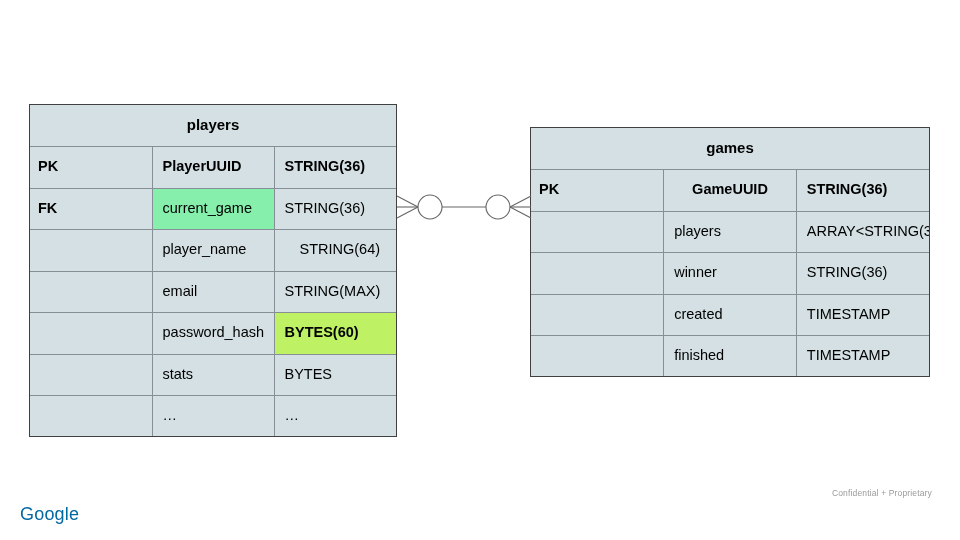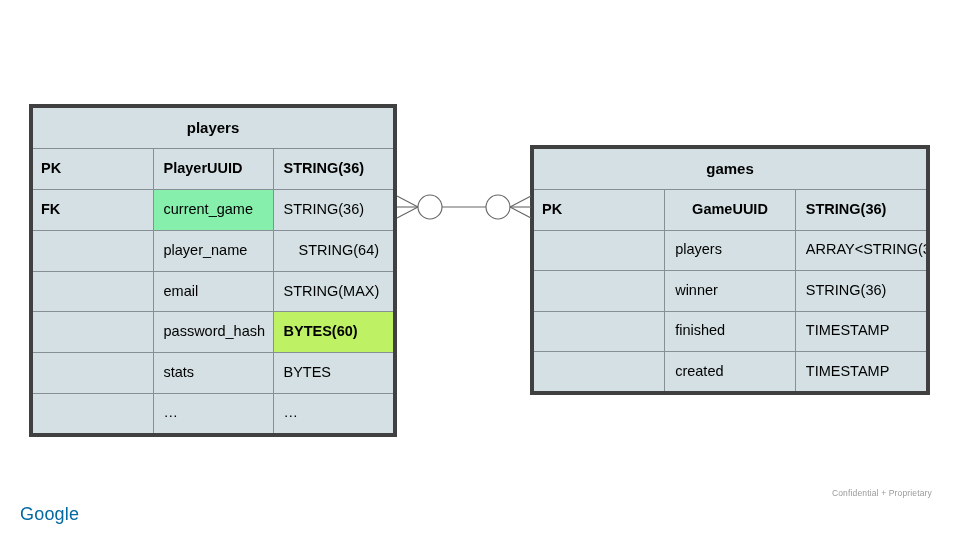--- a/index.html
+++ b/index.html
@@ -14,21 +14,21 @@
     position: relative;
     overflow: hidden;
     font-family: "Liberation Sans", sans-serif;
     color: #000000;
     -webkit-font-smoothing: antialiased;
   }
 
   
   .entity {
     position: absolute;
-    border: 4px solid #404040;
+    border: 1px solid #404040;
     border-collapse: collapse;
     background: #d4e0e3;
     box-sizing: border-box;
   }
   .entity table {
     border-collapse: collapse;
     width: 100%;
     height: 100%;
     table-layout: fixed;
   }
@@ -69,21 +69,21 @@
   
   #players-entity {
     left: 29px;
     top: 104px;
     width: 368px;
     height: 333px;
   }
   
   #games-entity {
     left: 530px;
-    top: 145px;
+    top: 127px;
     width: 400px;
     height: 250px;
   }
 
   
   #relationship {
     position: absolute;
     left: 390px;
     top: 180px;
     width: 150px;
@@ -176,26 +176,26 @@
       <td class="name-cell" style="background: rgb(212, 224, 227);">players</td>
       <td class="type-cell" style="background: rgb(212, 224, 227);">ARRAY&lt;STRING(36)&gt;</td>
     </tr>
     <tr>
       <td class="key-cell" style="background: rgb(212, 224, 227);"></td>
       <td class="name-cell" style="background: rgb(212, 224, 227);">winner</td>
       <td class="type-cell" style="background: rgb(212, 224, 227);">STRING(36)</td>
     </tr>
     <tr>
       <td class="key-cell" style="background: rgb(212, 224, 227);"></td>
+      <td class="name-cell" style="background: rgb(212, 224, 227);">created</td>
+      <td class="type-cell" style="background: rgb(212, 224, 227);">TIMESTAMP</td>
+    </tr>
+    <tr>
+      <td class="key-cell" style="background: rgb(212, 224, 227);"></td>
       <td class="name-cell" style="background: rgb(212, 224, 227);">finished</td>
-      <td class="type-cell" style="background: rgb(212, 224, 227);">TIMESTAMP</td>
-    </tr>
-    <tr>
-      <td class="key-cell" style="background: rgb(212, 224, 227);"></td>
-      <td class="name-cell" style="background: rgb(212, 224, 227);">created</td>
       <td class="type-cell" style="background: rgb(212, 224, 227);">TIMESTAMP</td>
     </tr>
   </tbody>
     </table>
 </div>
 
 <svg id="relationship" viewBox="0 0 150 56">
   <g fill="none" stroke="#666666" stroke-width="1.1" shape-rendering="geometricPrecision">
 
     <line x1="7" y1="16" x2="28" y2="27"></line>

